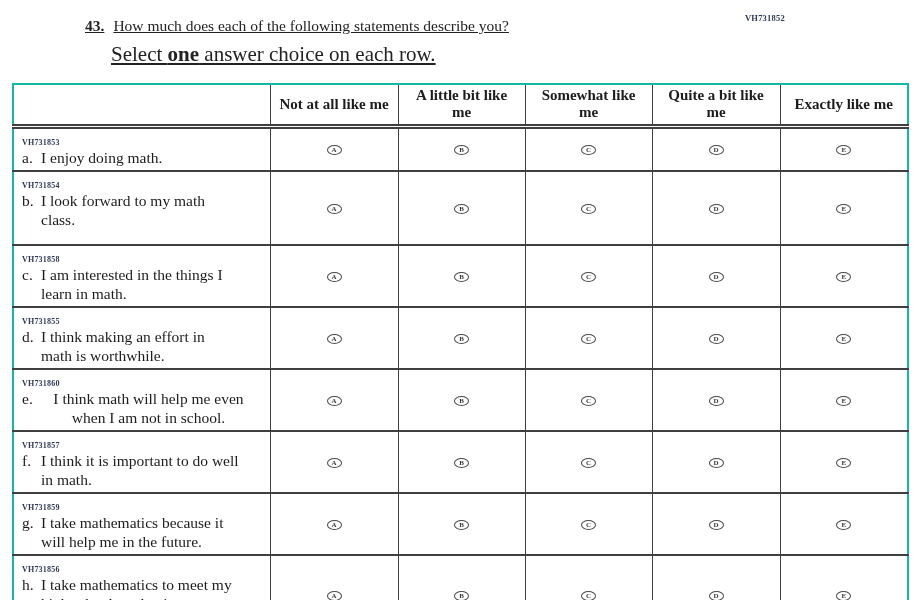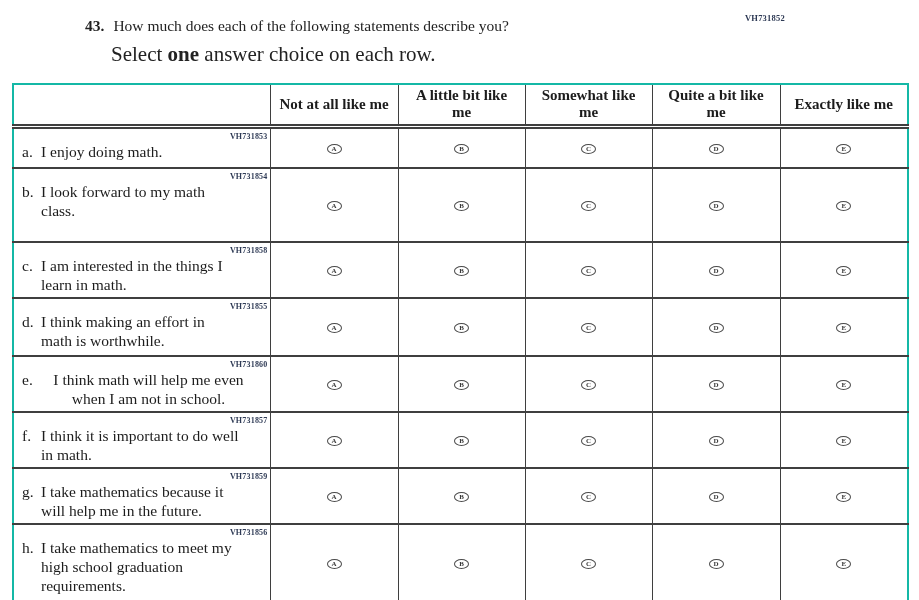--- a/index.html
+++ b/index.html
@@ -4,21 +4,21 @@
 <style>
   * { margin:0; padding:0; box-sizing:border-box; }
   html,body { width:919px; height:600px; background:#ffffff; overflow:hidden; }
   body { font-family:"Liberation Serif", serif; color:#222222; position:relative; }
 
   .page-code {
     position:absolute; top:13px; left:745px;
     font-size:8.5px; font-weight:bold; color:#2e3a55; letter-spacing:.2px;
   }
 
-  .question-block { position:absolute; top:16px; left:85px; width:620px; }
+  .question-block { position:absolute; top:16px; left:85px; width:620px;text-decoration:underline; }
   .q-line1 { font-size:15.5px; line-height:20px; }
   .q-num { font-weight:bold; margin-right:9px; }
   .q-line2 { font-size:21px; line-height:20px; margin-left:26px; margin-top:8px; }
   .bold { font-weight:bold; }
 
   table.matrix {
     position:absolute; left:12px; top:83px;
     width:895px; border-collapse:collapse; table-layout:fixed;
     border:2px solid #14b8a6;
   }
@@ -39,22 +39,22 @@
   .matrix tbody tr:nth-child(3) { height:55px; }
   .matrix tbody tr:nth-child(4) { height:58px; }
   .matrix tbody tr:nth-child(5) { height:55px; }
   .matrix tbody tr:nth-child(6) { height:48px;margin-top:35px; }
   .matrix tbody tr:nth-child(7) { height:55px;border-radius:11px; }
   .matrix tbody tr:nth-child(8) { height:78px; }
 
   td.stmt-cell { vertical-align:top; padding:0 2px 3px 8px; }
   .stmt-wrap { display:flex; flex-direction:column; height:100%; }
   .cell-code {
-    text-align:right; font-size:8px; font-weight:bold; color:#2e3a55;
-    line-height:11px; padding-top:2px; letter-spacing:.2px;
+    font-size:8px; font-weight:bold; color:#2e3a55;
+    line-height:11px; padding-top:8px; letter-spacing:.2px;
   }
   .stmt { display:flex; margin-top:auto; font-size:15.5px; line-height:19px; color:#1c1c1c; }
   .stmt-letter { flex:none; width:19px; }
   .stmt-text { display:inline-block; }
   .matrix tbody tr:nth-child(2) .stmt-text { max-width:186px; }
   .matrix tbody tr:nth-child(3) .stmt-text { max-width:206px; }
   .matrix tbody tr:nth-child(4) .stmt-text { max-width:190px; }
   .matrix tbody tr:nth-child(5) .stmt-text { max-width:215px;text-align:center; }
   .matrix tbody tr:nth-child(6) .stmt-text { max-width:206px; }
   .matrix tbody tr:nth-child(7) .stmt-text { max-width:200px; }

